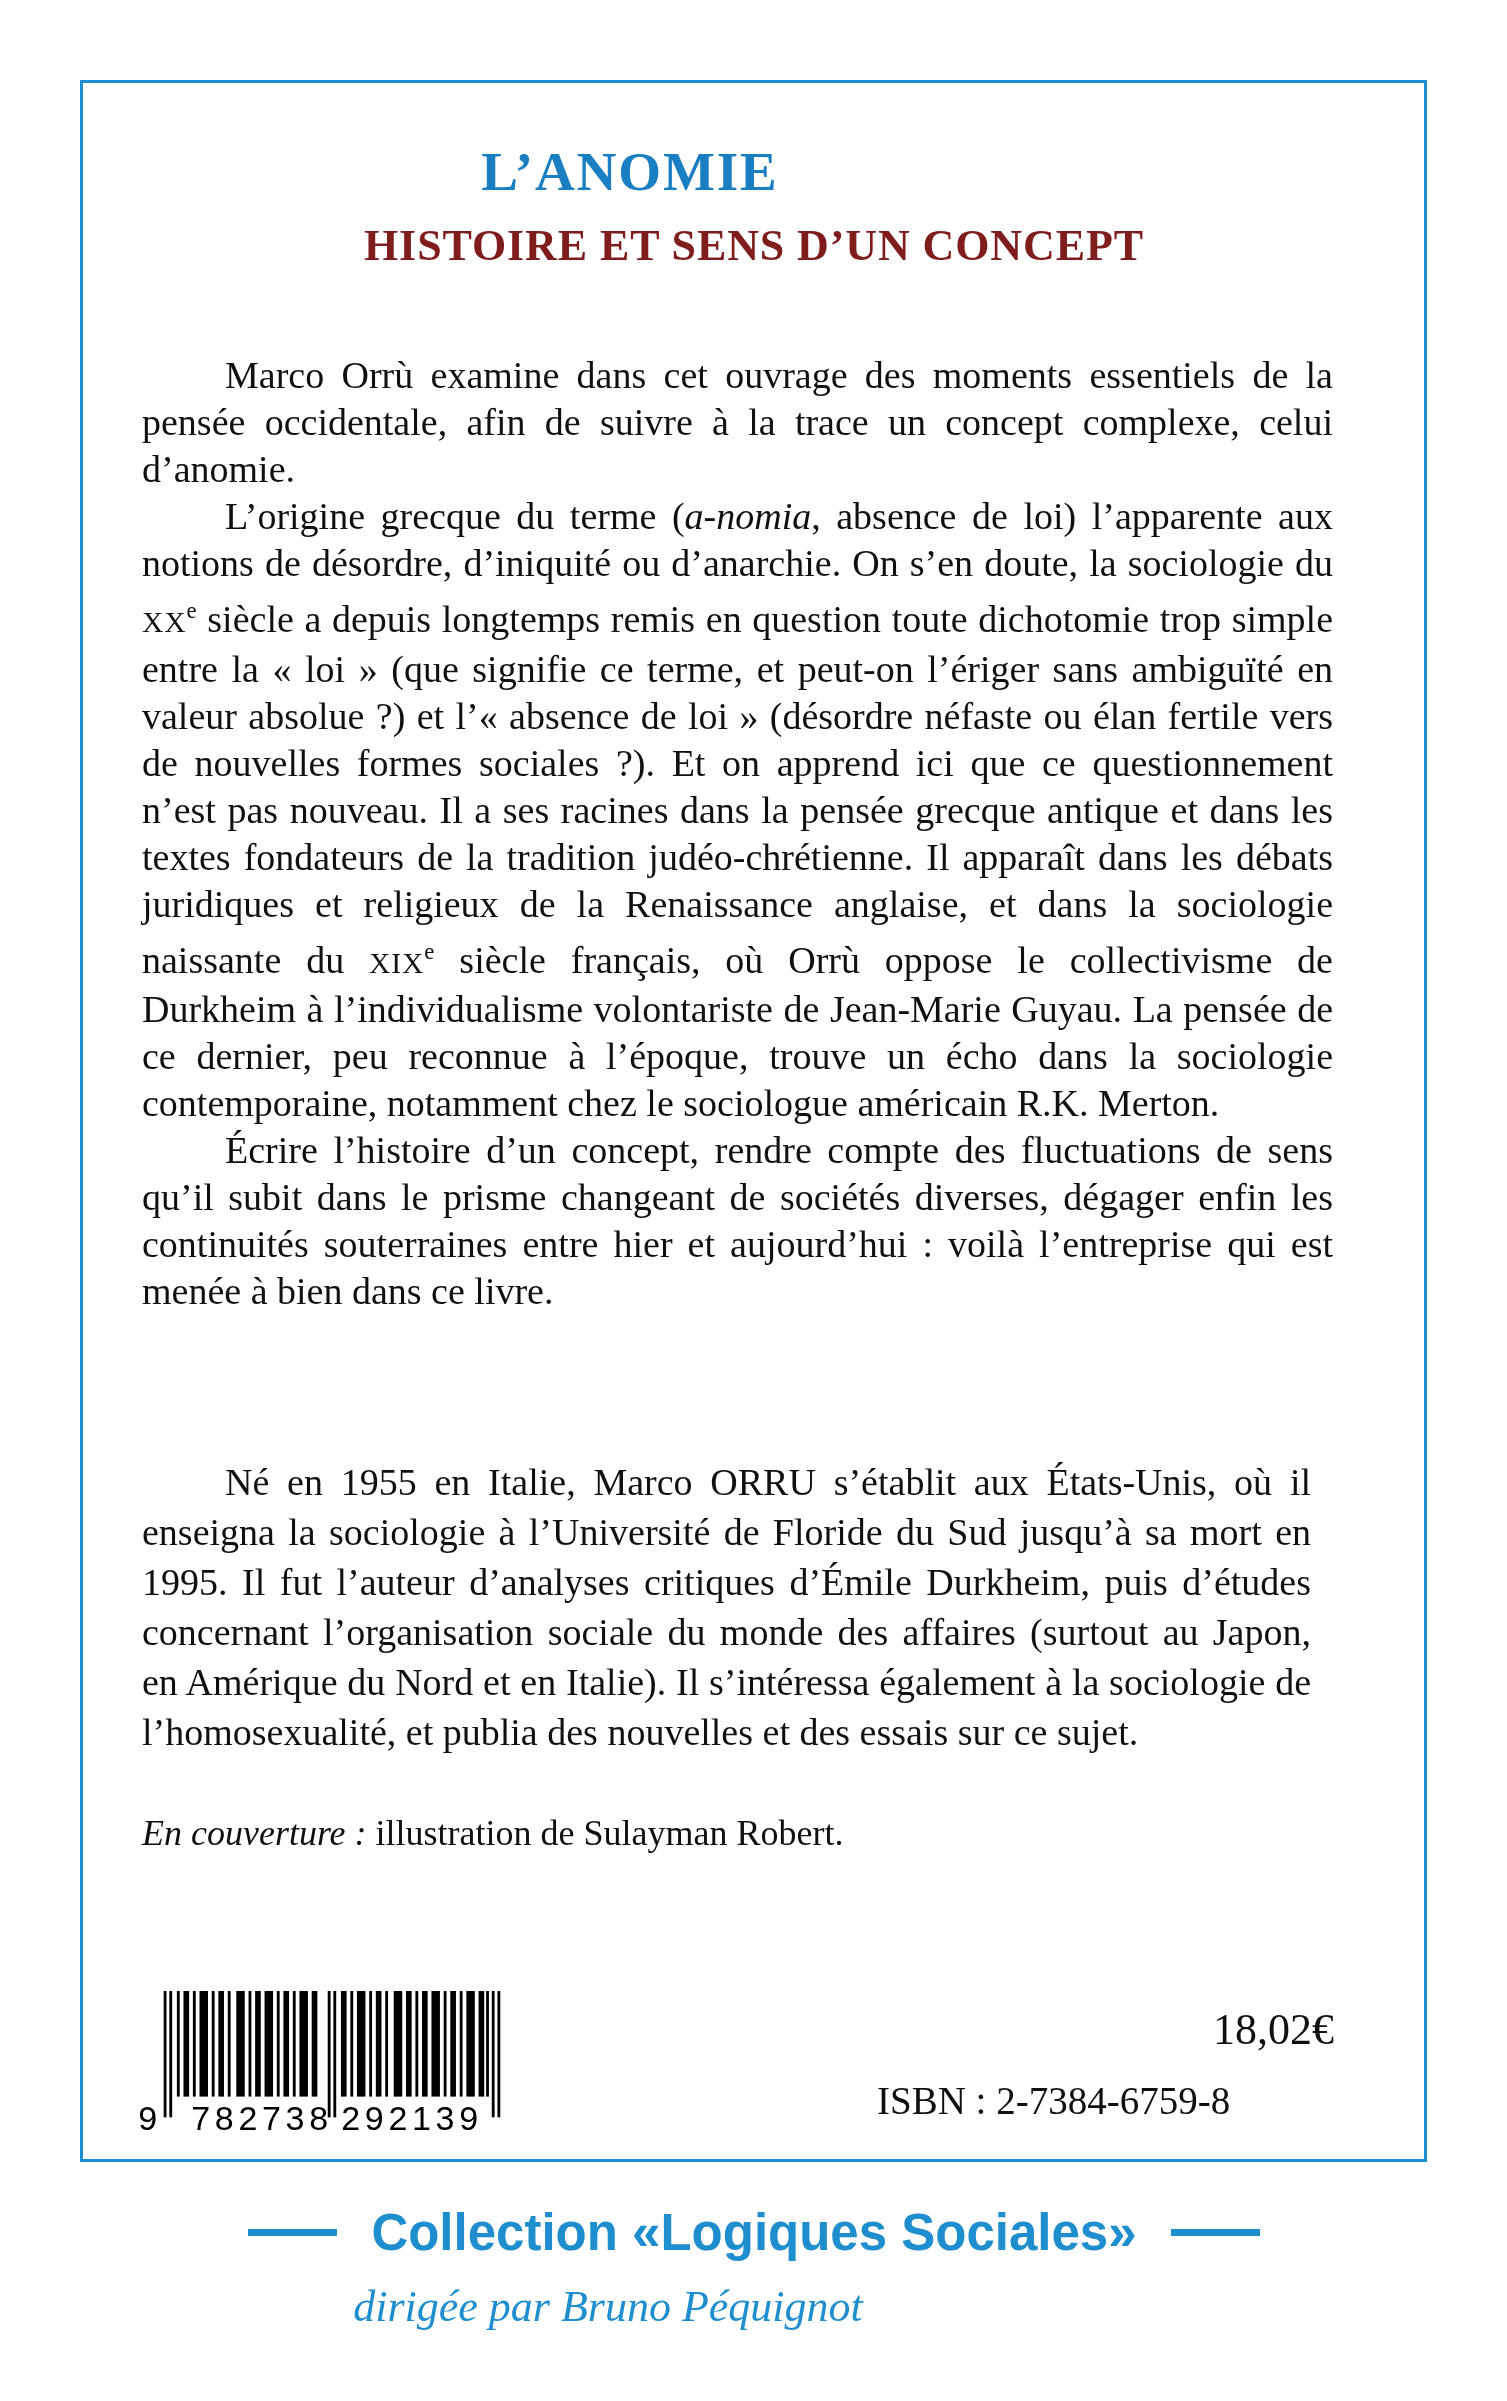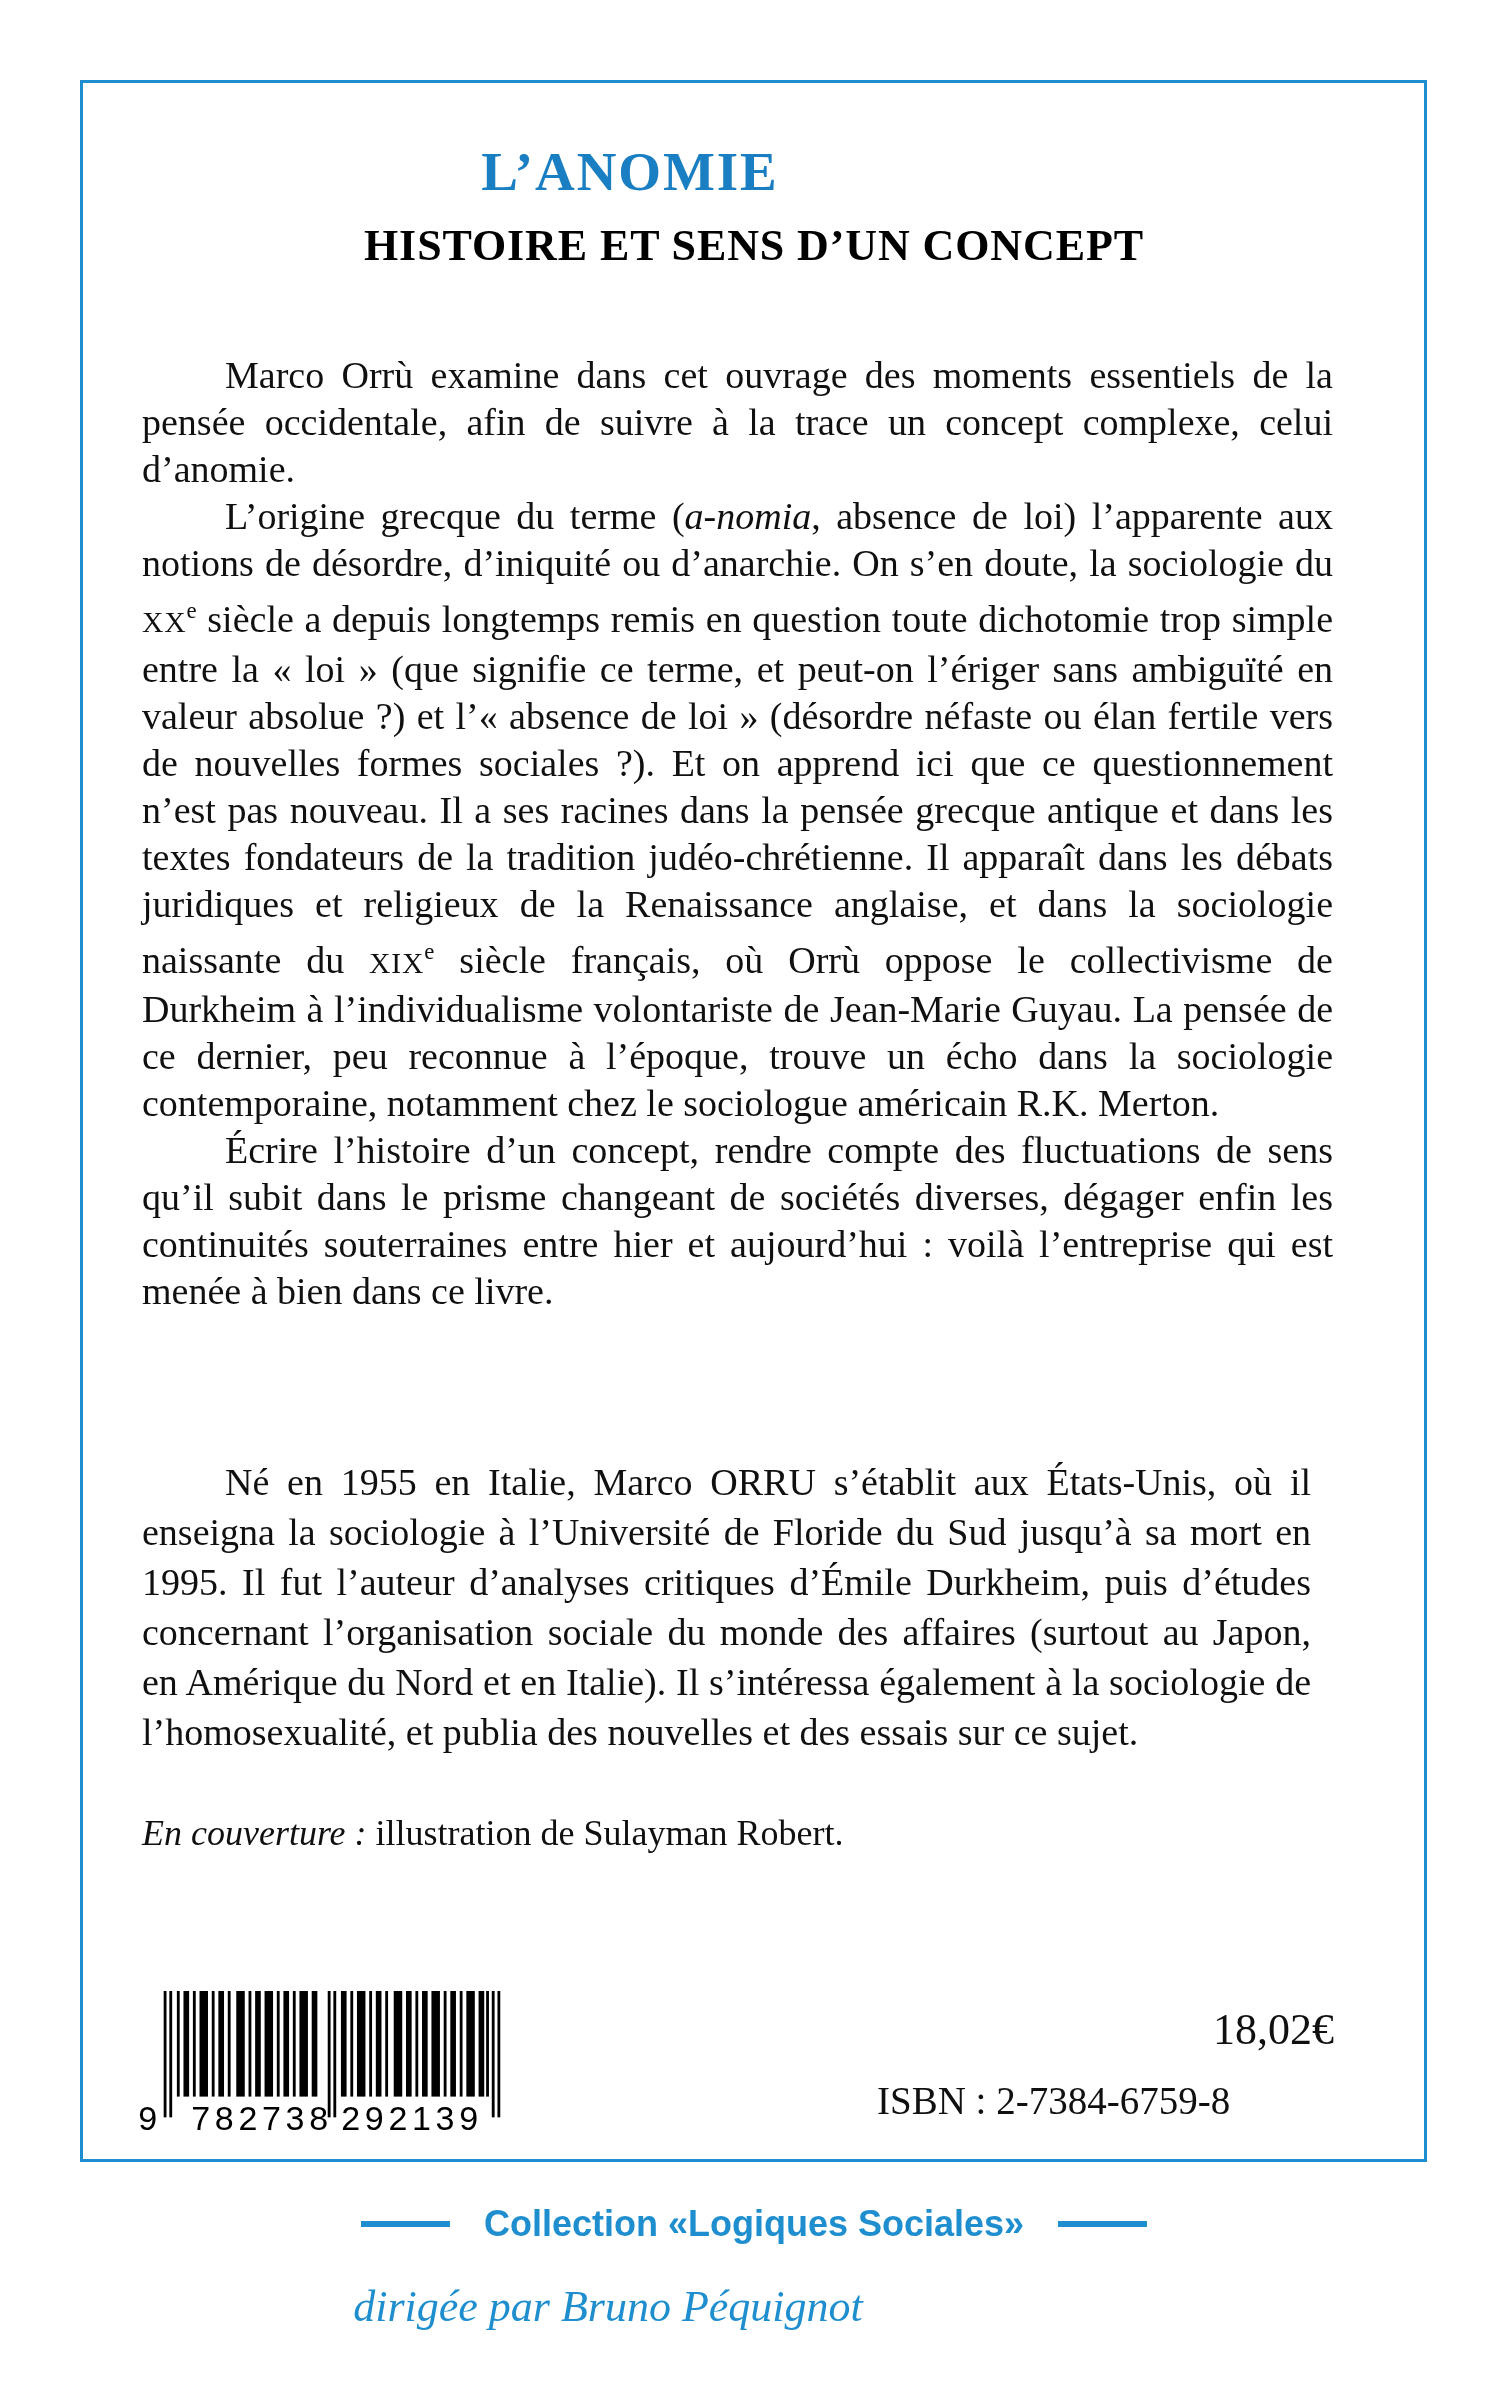--- a/index.html
+++ b/index.html
@@ -30,21 +30,21 @@
     font-size: 55px; font-weight: bold;
     letter-spacing: 1.9px;
     color: #1a7fc2;
   }
   h2.subtitle {
     position: absolute; top: 220px; left: 0;
     width: 1508px; margin: 0;
     text-align: center;
     font-size: 44px; font-weight: bold;
     letter-spacing: 0.9px;
-    color: #000000;
+    color: #7f1d1d;
   }
   .body-text {
     position: absolute; top: 352px; left: 142px;
     width: 1191px;
     font-size: 38px; line-height: 47px;
     text-align: justify;
   }
   .body-text p { margin: 0; text-indent: 83px; }
   .i  { font-style: italic; }
   .sc { font-size: 0.78em; letter-spacing: 0.03em; }
@@ -91,21 +91,21 @@
     gap: 34px;
   }
   .dash {
     display: inline-block;
     width: 89px; height: 6.6px;
     background: #1e8ecf;
   }
   .collection-name {
     font-family: "Liberation Sans", sans-serif;
     font-weight: bold;
-    font-size: 36px;
+    font-size: 51px;
     color: #1e8ecf;
     white-space: nowrap;
   }
   .director {
     position: absolute; top: 2281px; left: 0;
     width: 1216px; text-align: center;
     font-family: Liberation Serif, serif;
     font-style: italic;
     font-size: 44px;
     color: #1e8ecf;

